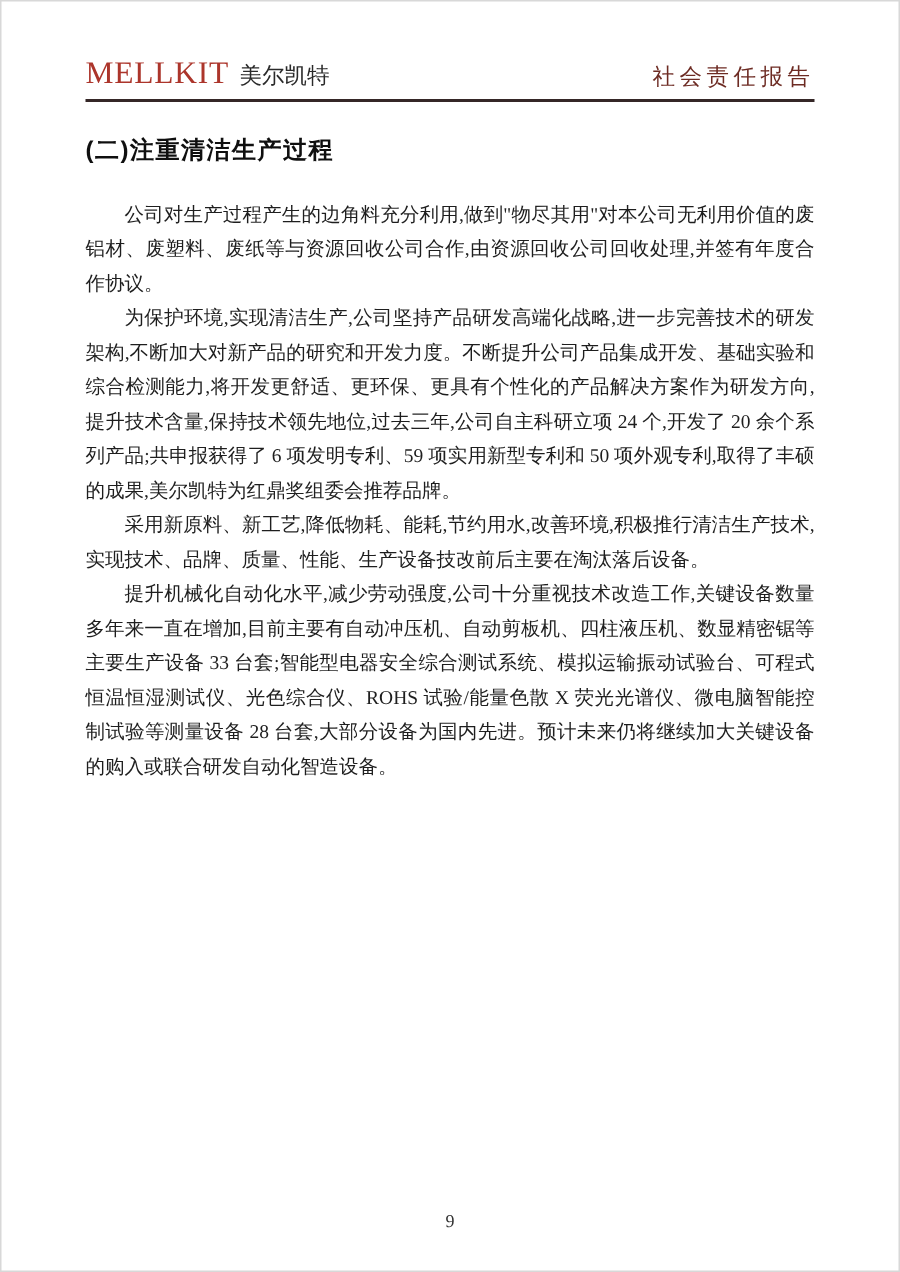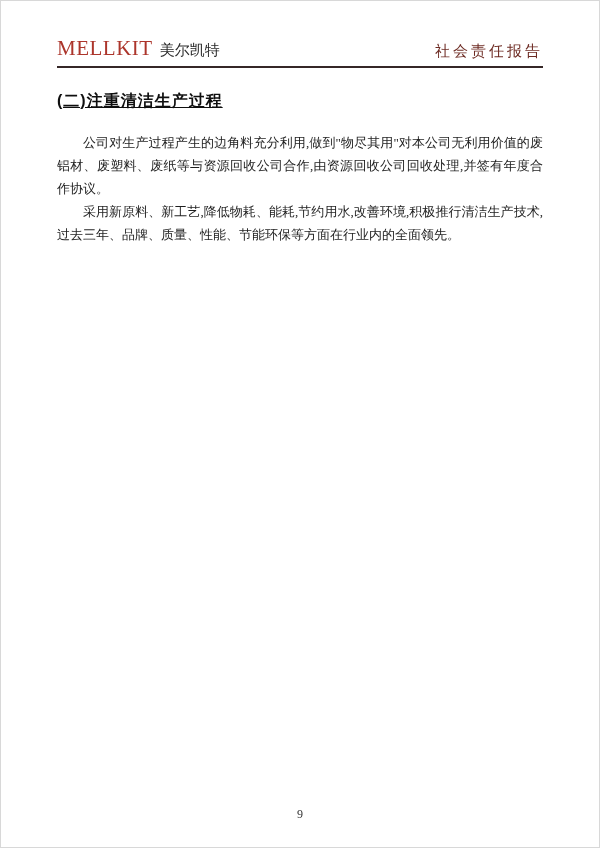--- a/index.html
+++ b/index.html
@@ -33,21 +33,20 @@
     font-size:13px; line-height:23px;
     text-align:justify; text-justify:inter-ideograph;
   }
   .para { margin:0; text-indent:2em; }
   .para.no-indent { text-indent:0; }
   .section-heading {
     font-family:"Liberation Sans","DejaVu Sans",sans-serif;
     font-size:16px; font-weight:bold; color:#0f0f0f;
     letter-spacing:1px;
     margin:21px 0 19px 0;
-    text-decoration:underline;
   }
   .page-number {
     position:absolute; left:0; right:0; bottom:26px;
     text-align:center; font-size:12px; color:#333333;
   }
 </style>
 </head>
 <body>
 
 <div class="page">
@@ -55,18 +54,20 @@
   <div class="header">
     <div class="logo">
       <span class="logo-en">MELLKIT</span><span class="logo-zh">美尔凯特</span>
     </div>
     <div class="report-title">社会责任报告</div>
   </div>
 
   <div class="body-text">
     <h2 class="section-heading">(二)注重清洁生产过程</h2>
     <p class="para">公司对生产过程产生的边角料充分利用,做到"物尽其用"对本公司无利用价值的废铝材、废塑料、废纸等与资源回收公司合作,由资源回收公司回收处理,并签有年度合作协议。</p>
-    <p class="para">采用新原料、新工艺,降低物耗、能耗,节约用水,改善环境,积极推行清洁生产技术,过去三年、品牌、质量、性能、节能环保等方面在行业内的全面领先。</p>
+    <p class="para">为保护环境,实现清洁生产,公司坚持产品研发高端化战略,进一步完善技术的研发架构,不断加大对新产品的研究和开发力度。不断提升公司产品集成开发、基础实验和综合检测能力,将开发更舒适、更环保、更具有个性化的产品解决方案作为研发方向,提升技术含量,保持技术领先地位,过去三年,公司自主科研立项 24 个,开发了 20 余个系列产品;共申报获得了 6 项发明专利、59 项实用新型专利和 50 项外观专利,取得了丰硕的成果,美尔凯特为红鼎奖组委会推荐品牌。</p>
+    <p class="para">采用新原料、新工艺,降低物耗、能耗,节约用水,改善环境,积极推行清洁生产技术,实现技术、品牌、质量、性能、生产设备技改前后主要在淘汰落后设备。</p>
+    <p class="para">提升机械化自动化水平,减少劳动强度,公司十分重视技术改造工作,关键设备数量多年来一直在增加,目前主要有自动冲压机、自动剪板机、四柱液压机、数显精密锯等主要生产设备 33 台套;智能型电器安全综合测试系统、模拟运输振动试验台、可程式恒温恒湿测试仪、光色综合仪、ROHS 试验/能量色散 X 荧光光谱仪、微电脑智能控制试验等测量设备 28 台套,大部分设备为国内先进。预计未来仍将继续加大关键设备的购入或联合研发自动化智造设备。</p>
   </div>
 
   <div class="page-number">9</div>
 
 </div>
 
 </body></html>

